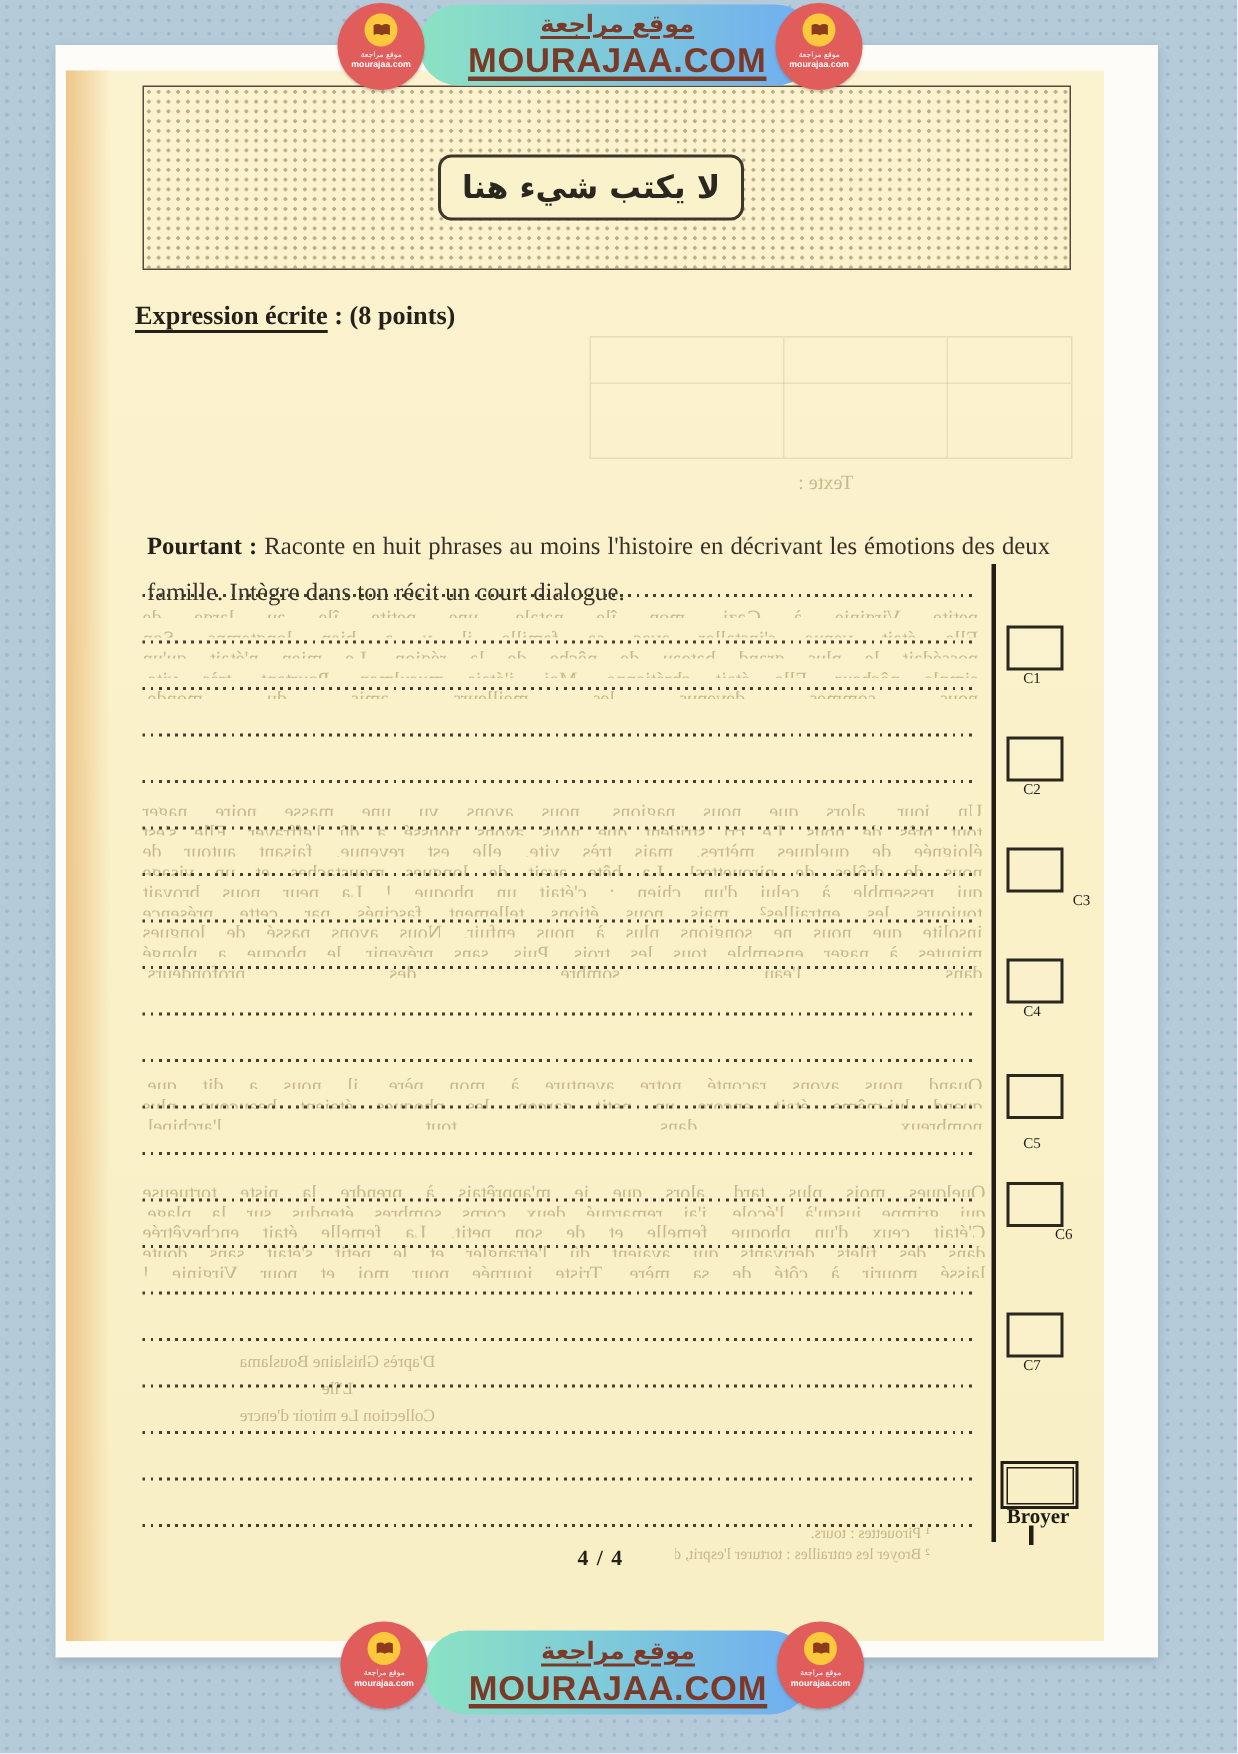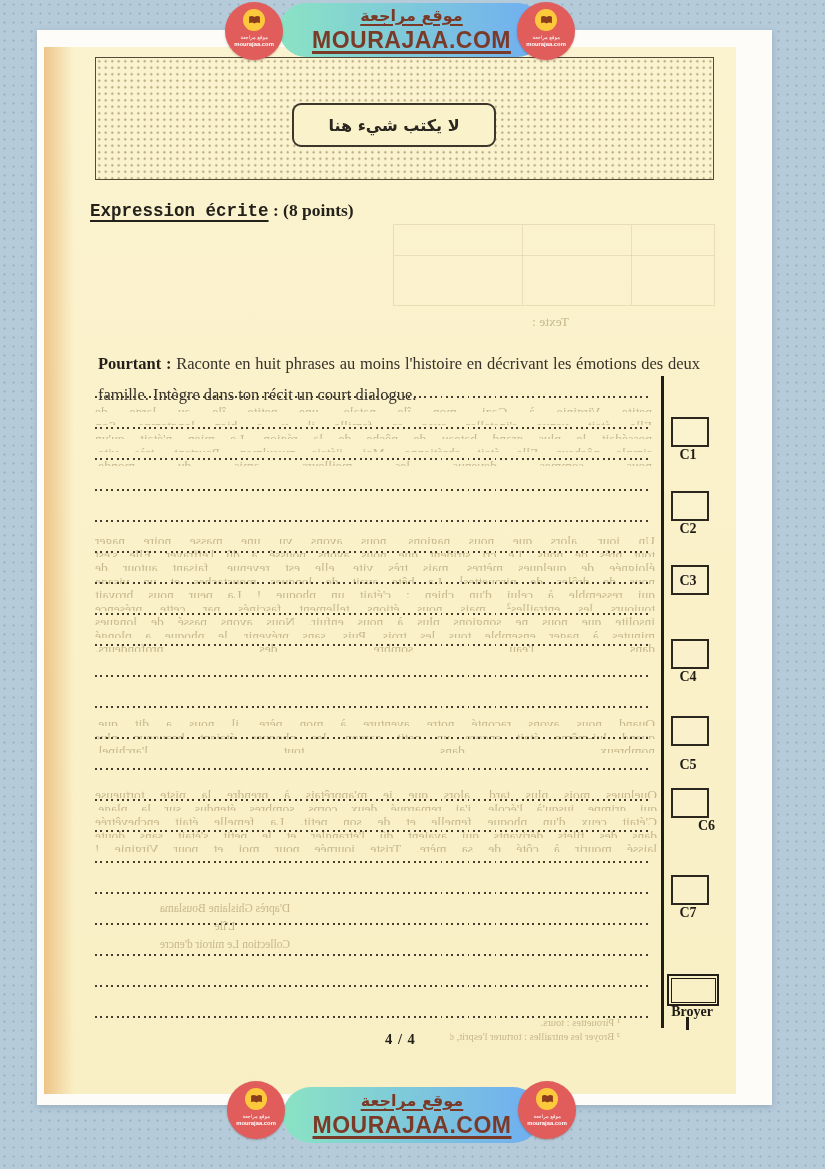--- a/index.html
+++ b/index.html
@@ -18,39 +18,39 @@
     background:linear-gradient(90deg,rgba(227,160,82,.55),rgba(227,160,82,0));pointer-events:none;}
 
   
   .dotzone{position:absolute;left:95px;top:57px;width:617px;height:121px;
     border:1.5px solid #544a39;
     background-image:radial-gradient(circle, rgba(122,106,58,.5) 1.1px, transparent 1.35px);
     background-size:6.5px 6.5px;}
   .nowrite{position:absolute;left:292px;top:103px;width:200px;height:40px;
     border:2px solid #3c362b;border-radius:9px;background:#faf2ca;
     display:flex;align-items:center;justify-content:center;
-    font-family:"DejaVu Sans",sans-serif;font-weight:bold;font-size:16px;color:#2a2620;direction:rtl;}
+    font-family:"DejaVu Sans",sans-serif;font-weight:bold;font-size:21px;color:#2a2620;direction:rtl;}
 
   
   .heading{position:absolute;left:90px;top:200px;font-size:17.5px;font-weight:bold;color:#24201a;white-space:nowrap;}
-  .heading .u{text-decoration:underline;text-decoration-thickness:1.6px;text-underline-offset:4px;font-family:Liberation Mono, monospace;}
+  .heading .u{text-decoration:underline;text-decoration-thickness:1.6px;text-underline-offset:4px;}
   .para{position:absolute;left:98px;width:602px;font-size:16.5px;color:#37312a;text-align:justify;}
   .para b{color:#241f19;}
   #situation{top:237px;line-height:32.5px;}
   #consigne{top:331px;line-height:31px;}
 
   
   .wline{position:absolute;left:95px;width:555px;height:2px;
     background-image:repeating-linear-gradient(90deg,#453e2f 0 1.9px,transparent 1.9px 5.4px);}
 
   
   .vline{position:absolute;left:661px;top:376px;width:2.6px;height:652px;background:#221e17;}
   .vtick{position:absolute;left:686px;top:1017px;width:2.6px;height:13px;background:#221e17;}
   .cbox{position:absolute;left:671px;width:34px;height:26px;border:2px solid #2b261e;background:rgba(255,255,255,.06);}
-  .clabel{position:absolute;left:661px;width:54px;text-align:center;font-weight:bold;font-size:14px;color:#1f1b15;}
+  .clabel{position:absolute;left:661px;width:54px;text-align:center;font-weight:normal;font-size:10px;color:#1f1b15;}
   .totalbox{position:absolute;left:667px;top:974px;width:48px;height:28px;border:2.5px solid #221e17;}
   .totalbox .inner{position:absolute;inset:1.5px;border:1.5px solid #221e17;}
   .totallabel{position:absolute;left:655px;top:1004px;width:74px;text-align:center;font-weight:bold;font-size:14px;color:#1f1b15;}
   .pagenum{position:absolute;left:385px;top:1031px;font-weight:bold;font-size:14.5px;color:#25211a;letter-spacing:1px;}
 
   
   .bleed{position:absolute;transform:scaleX(-1);color:rgba(148,128,82,.5);
     filter:blur(.3px);pointer-events:none;}
   .bleed .ln{white-space:nowrap;overflow:hidden;}
   .bleed.j .ln{text-align-last:justify;white-space:normal;height:1em;}
@@ -172,21 +172,21 @@
     </div>
   <div class="vline"></div>
   <div class="vtick"></div>
 
   <div id="score-boxes">
       <div class="cbox" style="top: 417px;"></div>
       <div class="clabel" style="top: 447px;">C1</div>
       <div class="cbox" style="top: 491px;"></div>
       <div class="clabel" style="top: 521px;">C2</div>
       <div class="cbox" style="top: 565px;"></div>
-      <div class="clabel" style="top: 573px;">C3</div>
+      <div class="clabel" style="top: 595px; padding-left: 33px;">C3</div>
       <div class="cbox" style="top: 639px;"></div>
       <div class="clabel" style="top: 669px;">C4</div>
       <div class="cbox" style="top: 716px;"></div>
       <div class="clabel" style="top: 746px; margin-top: 11px;">C5</div>
       <div class="cbox" style="top: 788px;"></div>
       <div class="clabel" style="top: 818px; text-align: right;">C6</div>
       <div class="cbox" style="top: 875px;"></div>
       <div class="clabel" style="top: 905px;">C7</div>
     </div>
 

